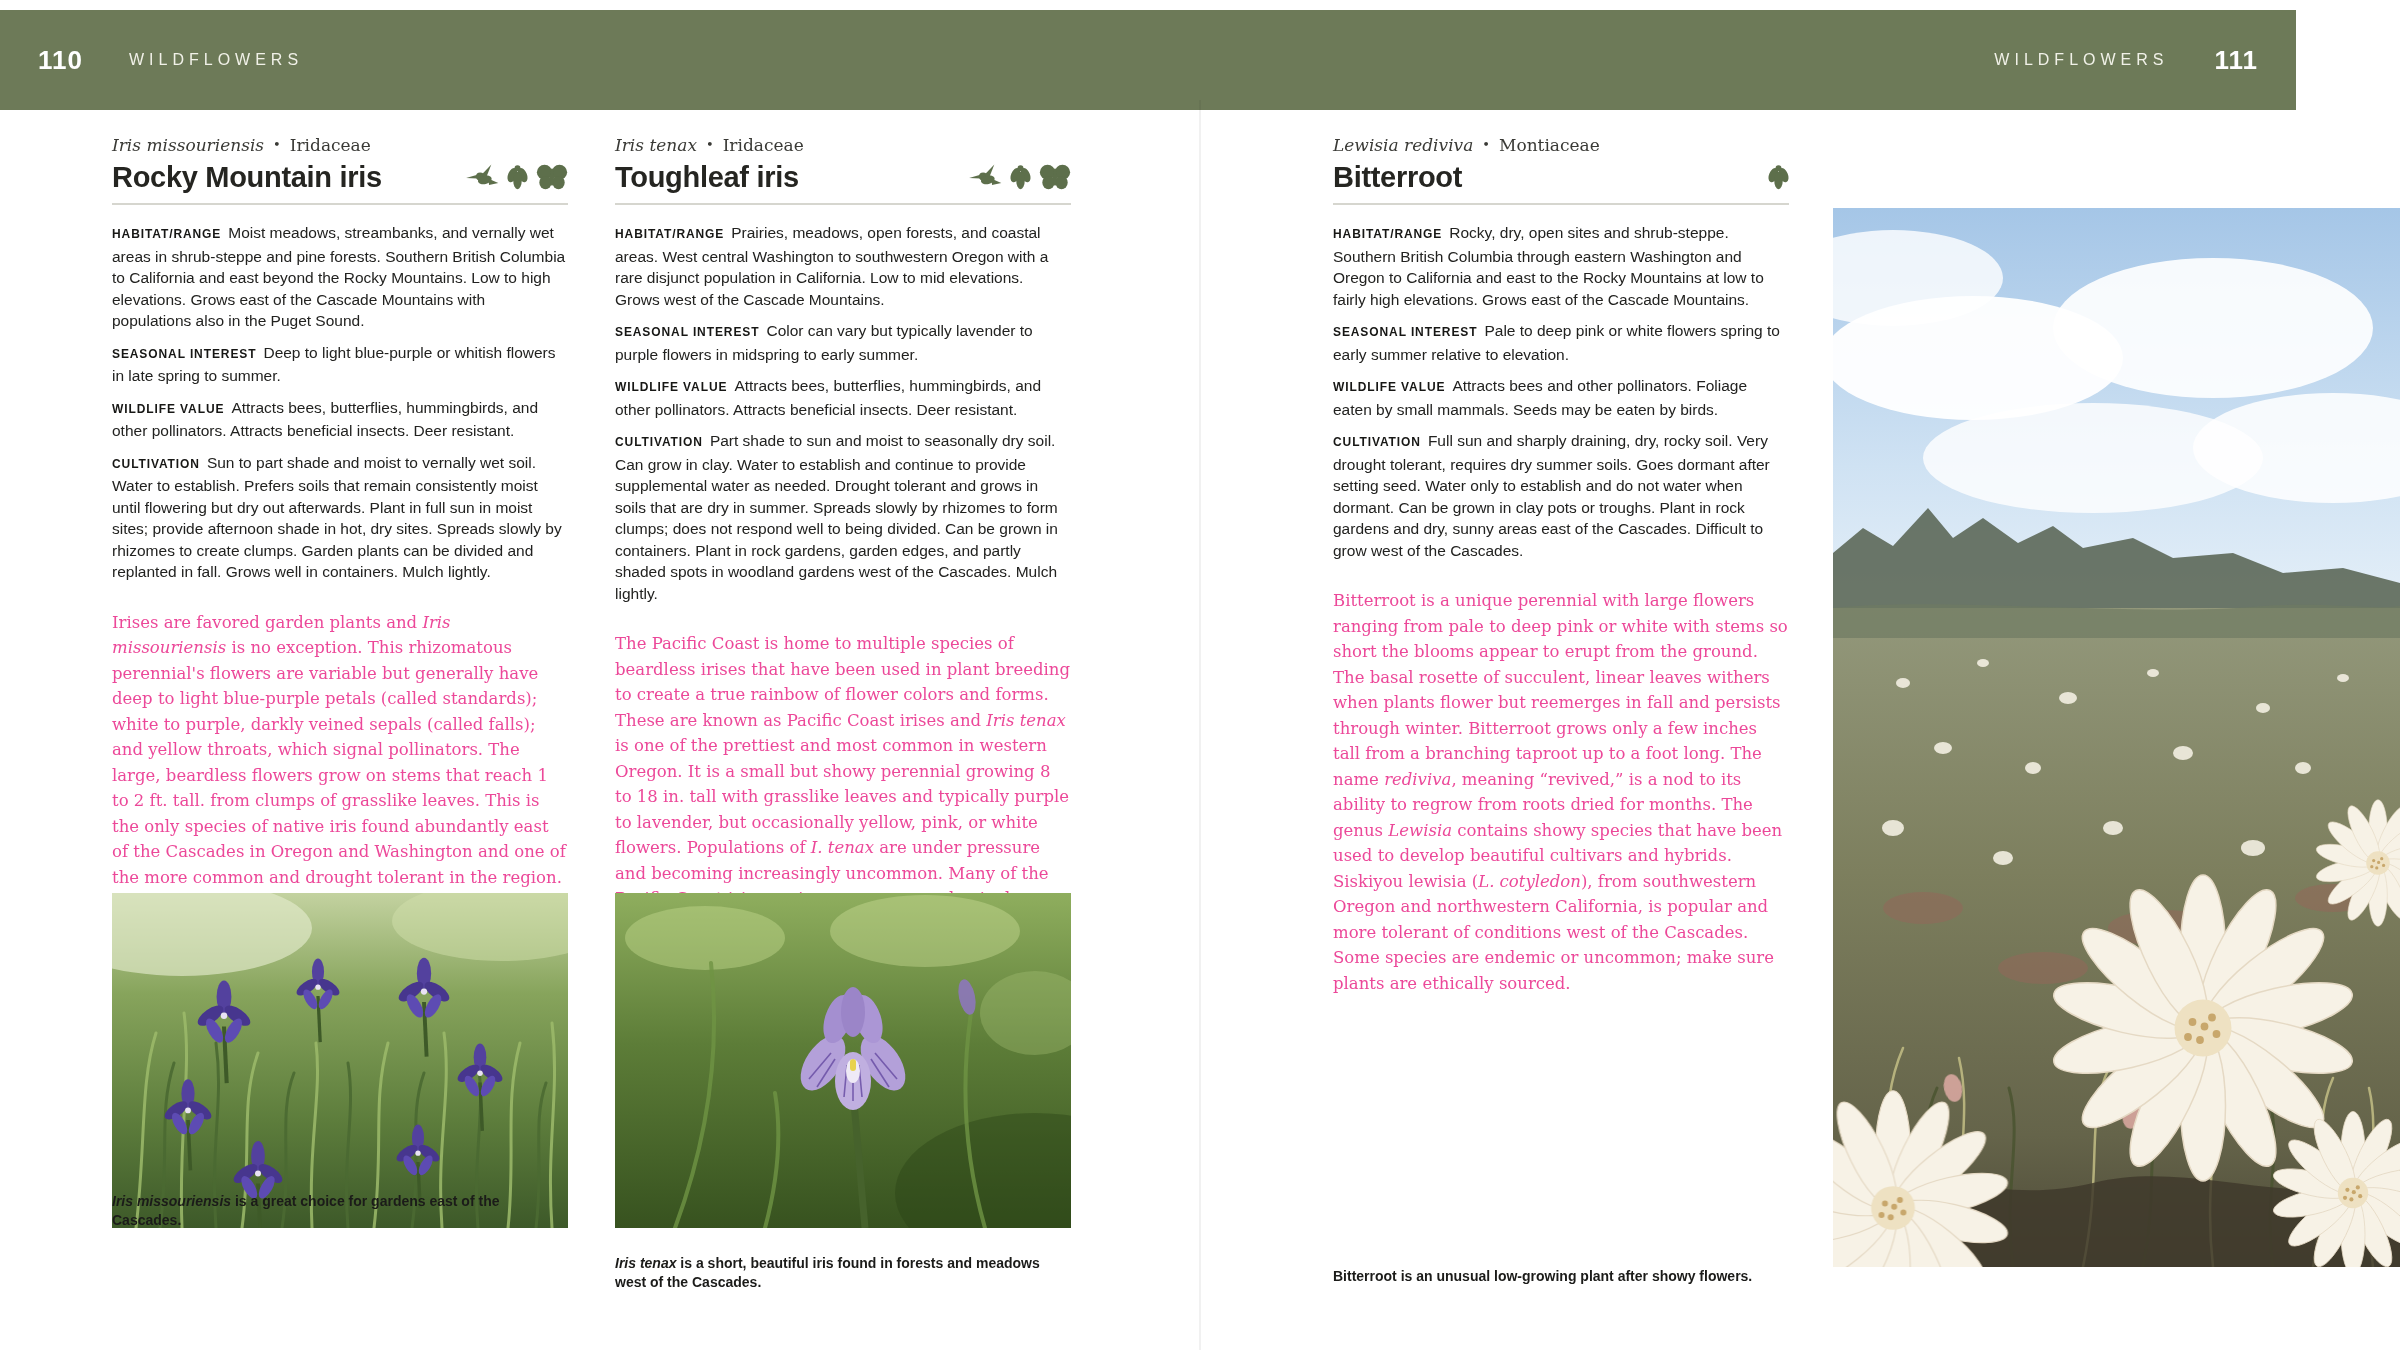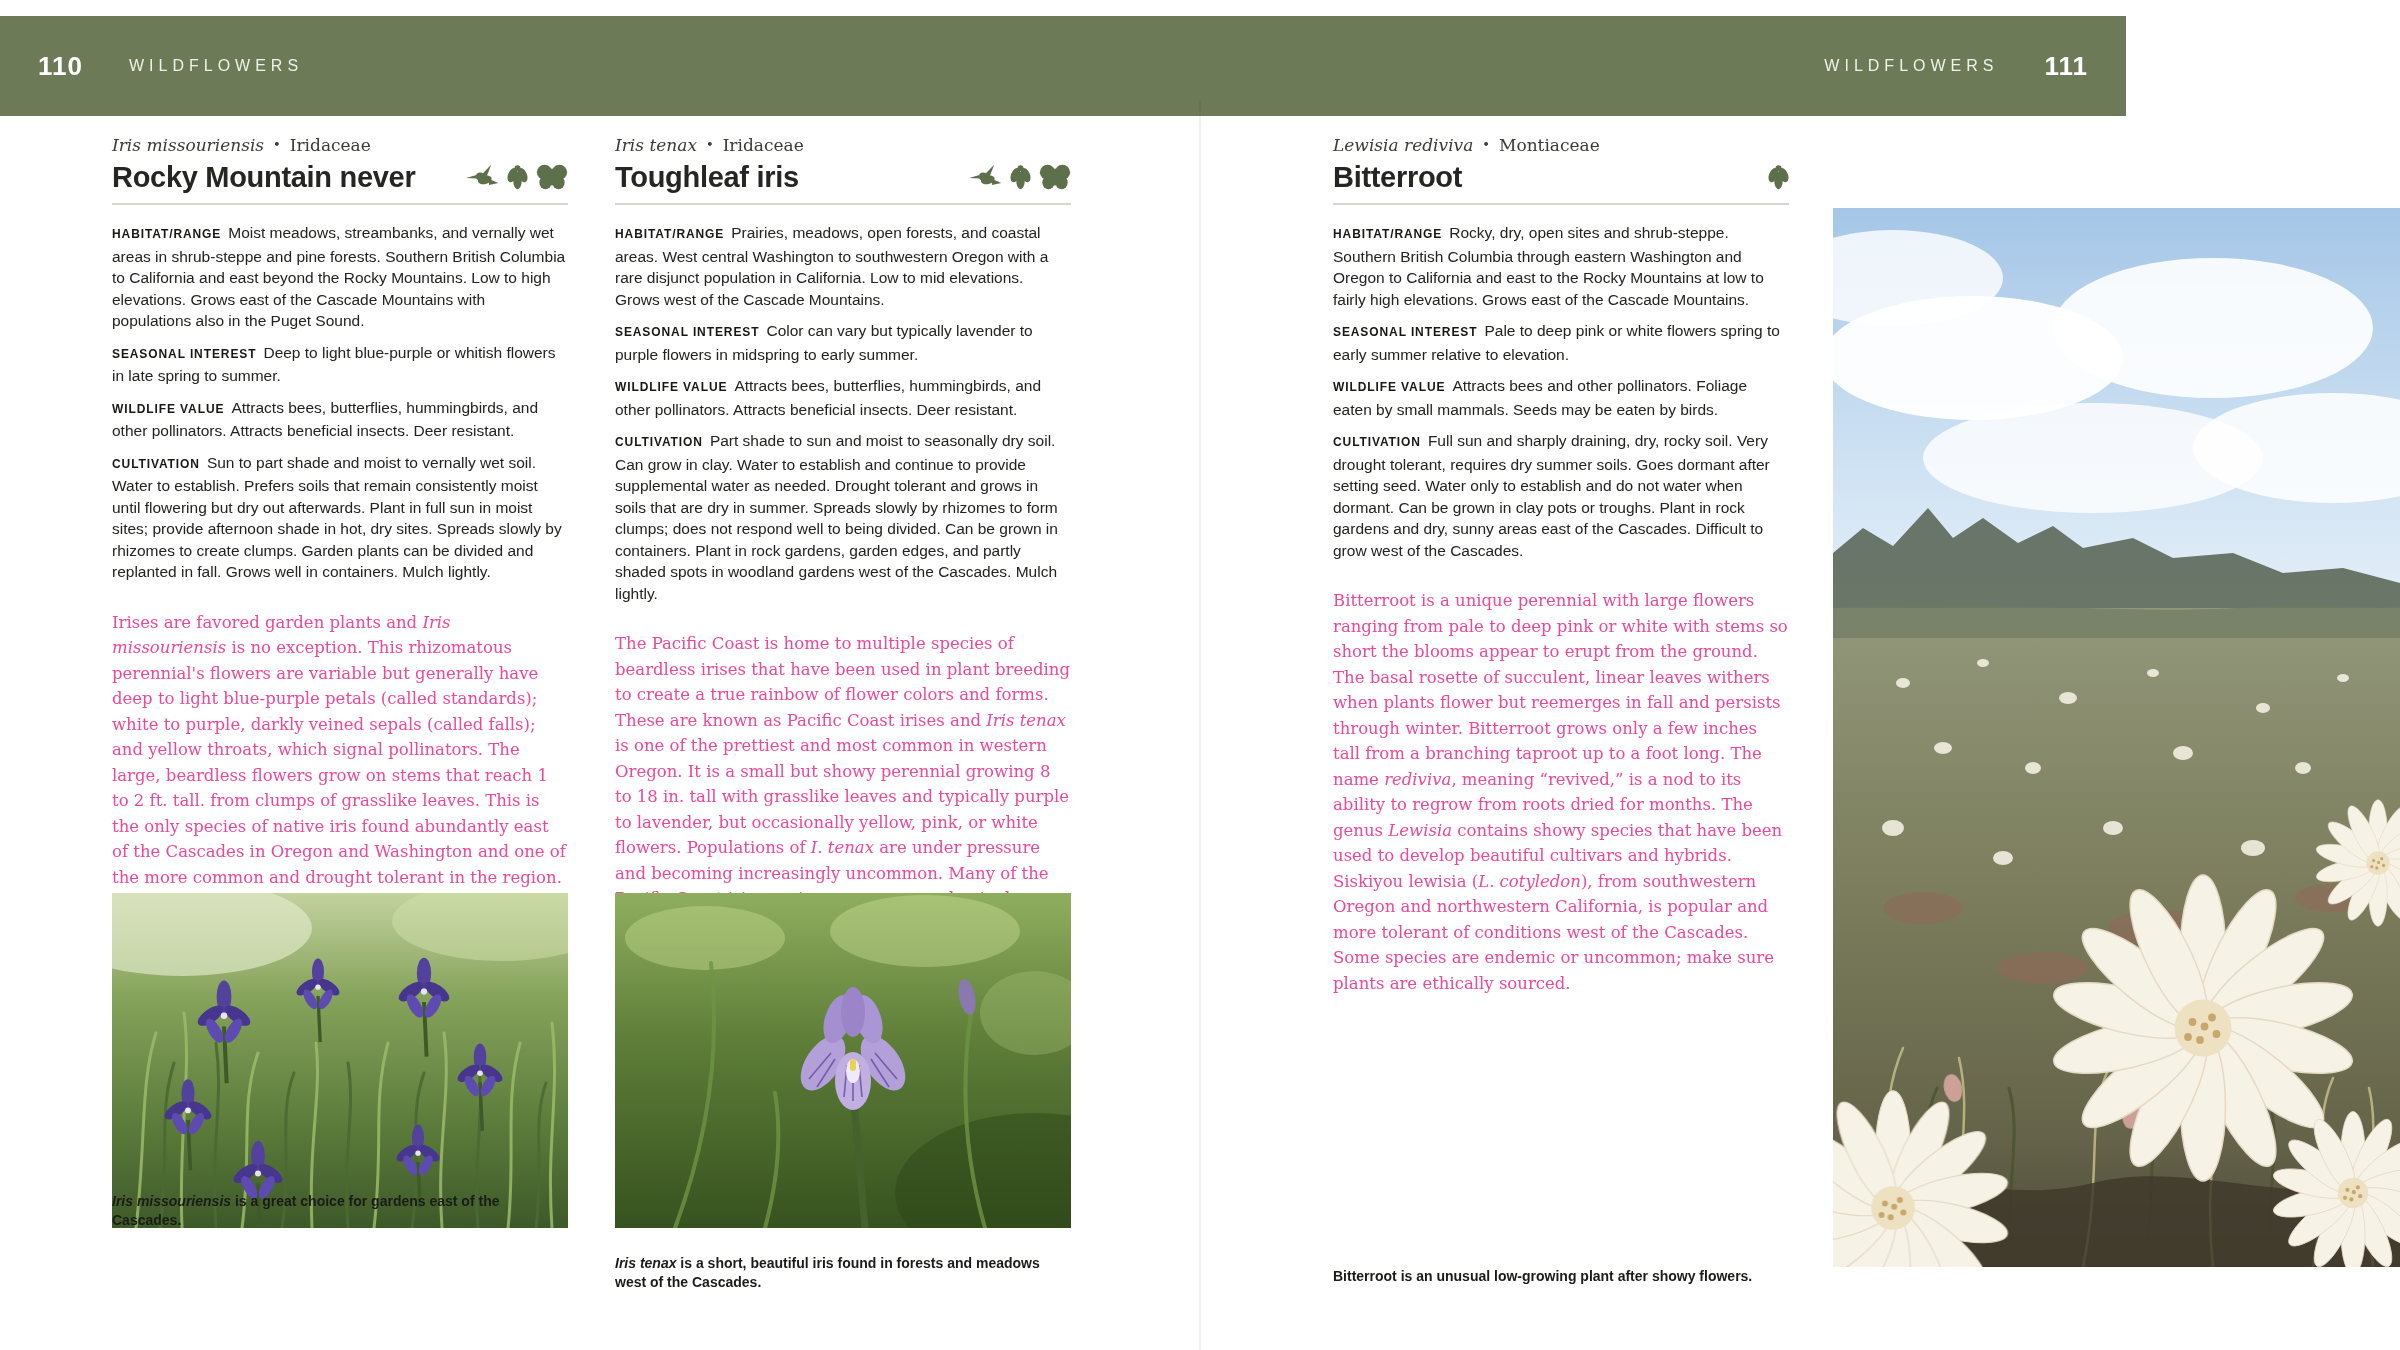--- a/index.html
+++ b/index.html
@@ -1,20 +1,20 @@
 <!DOCTYPE html>
 <html><head>
 <meta charset="utf-8">
 <style>
   html,body{margin:0;padding:0;background:#ffffff;}
   body{width:2400px;height:1350px;overflow:hidden;font-family:"Liberation Sans",sans-serif;}
   .page{position:relative;width:2400px;height:1350px;background:#ffffff;}
 
   
-  .topbar{position:absolute;left:0;top:16px;width:2126px;height:100px;background:#6d7a58;
+  .topbar{position:absolute;left:0;top:10px;width:2296px;height:100px;background:#6d7a58;
           display:flex;justify-content:space-between;align-items:center;box-sizing:border-box;
           padding:0 38px;}
   .hgroup{display:flex;align-items:center;gap:46px;}
   .pagenum{font:700 26px/1 "Liberation Sans",sans-serif;color:#ffffff;letter-spacing:1px;}
   .running{font:400 16px/1 "Liberation Sans",sans-serif;color:#f1f1e8;letter-spacing:5px;}
 
   .seam{position:absolute;left:1199px;top:100px;width:2px;height:1250px;
         background:linear-gradient(to right,rgba(0,0,0,0.03),rgba(0,0,0,0.08),rgba(0,0,0,0.03));}
 
   
@@ -67,21 +67,21 @@
     </div>
   </header>
 
   <div class="seam"></div>
 
   <section class="col col1">
     <div class="species-line">
       <span class="it">Iris missouriensis</span><span class="dot">•</span><span class="fam">Iridaceae</span>
     </div>
     <div class="title-row">
-      <h2 class="title">Rocky Mountain never</h2>
+      <h2 class="title">Rocky Mountain iris</h2>
       <div class="icons">
         <svg width="34" height="28" viewBox="0 0 36 30">
           <g fill="#5d6f4b">
               <path d="M1,16 L13,12.5 L13,16.5 Z"></path>
               <circle cx="16" cy="14.5" r="4.4"></circle>
               <ellipse cx="21" cy="18" rx="7.5" ry="4.6" transform="rotate(-14 21 18)"></ellipse>
               <path d="M17,13 L28,1.5 L22.5,15.5 Z"></path>
               <path d="M25,17 L35.5,21.5 L25.5,23.5 Z"></path>
             </g>
         </svg>

